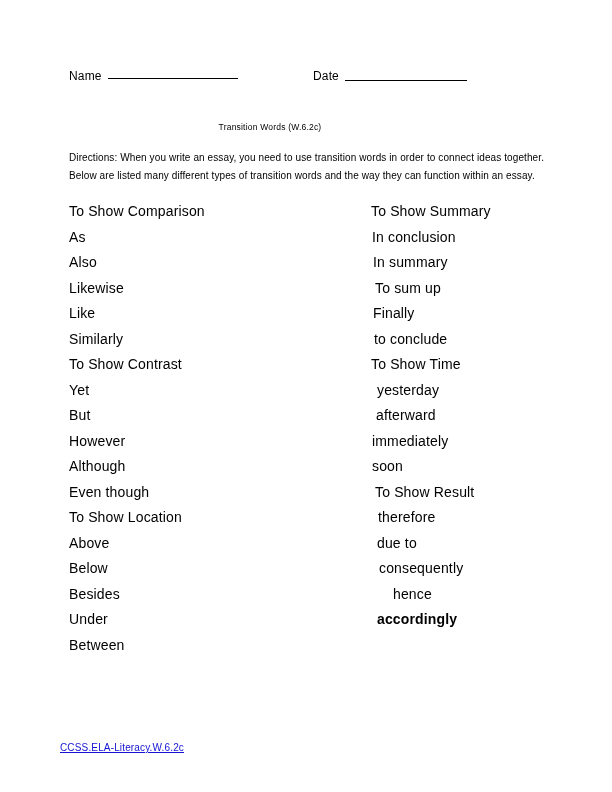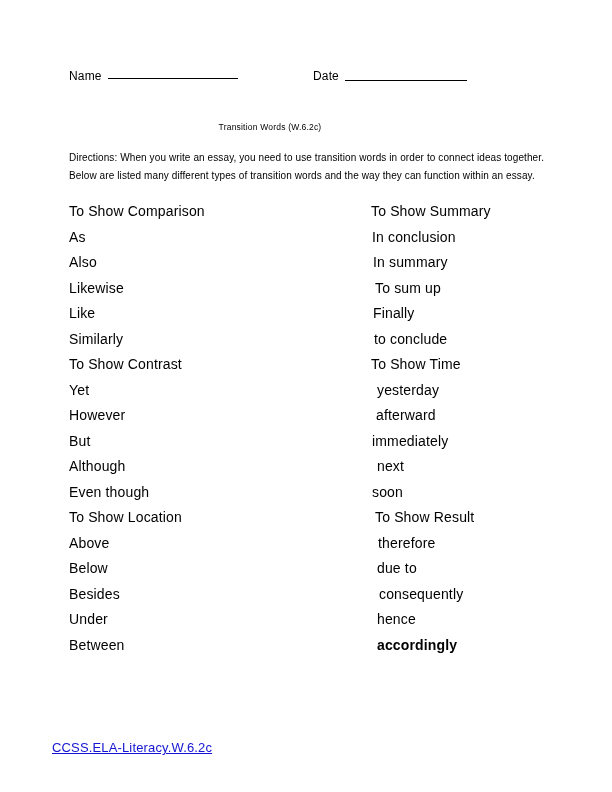--- a/index.html
+++ b/index.html
@@ -99,23 +99,23 @@
     letter-spacing: 0.15px;
     white-space: nowrap;
   }
   .entry.heading {
     font-weight: normal;
   }
 
   
   .footer-link {
     position: absolute;
-    left: 52px;
+    left: 60px;
     top: 742px;
-    font-size: 13px;
+    font-size: 10px;
     line-height: 12px;
     letter-spacing: 0.15px;
     color: #1414d2;
     text-decoration: underline;
     white-space: nowrap;
     cursor: pointer;
   }
 </style>
 </head>
 <body>
@@ -140,48 +140,47 @@
   <div class="lists">
     <div class="column col-left" id="col-left">
         <div class="entry heading">To Show Comparison</div>
         <div class="entry">As</div>
         <div class="entry">Also</div>
         <div class="entry">Likewise</div>
         <div class="entry">Like</div>
         <div class="entry">Similarly</div>
         <div class="entry heading">To Show Contrast</div>
         <div class="entry">Yet</div>
+        <div class="entry">But</div>
         <div class="entry">However</div>
-        <div class="entry">But</div>
         <div class="entry">Although</div>
         <div class="entry">Even though</div>
         <div class="entry heading">To Show Location</div>
         <div class="entry">Above</div>
         <div class="entry">Below</div>
         <div class="entry">Besides</div>
         <div class="entry">Under</div>
         <div class="entry">Between</div>
       </div>
     <div class="column col-right" id="col-right">
         <div class="entry heading">To Show Summary</div>
         <div class="entry" style="padding-left: 1px;">In conclusion</div>
         <div class="entry" style="padding-left: 2px;">In summary</div>
         <div class="entry" style="padding-left: 4px;">To sum up</div>
         <div class="entry" style="padding-left: 2px;">Finally</div>
         <div class="entry" style="padding-left: 3px;">to conclude</div>
         <div class="entry heading">To Show Time</div>
         <div class="entry" style="padding-left: 6px;">yesterday</div>
         <div class="entry" style="padding-left: 5px;">afterward</div>
         <div class="entry" style="padding-left: 1px;">immediately</div>
-        <div class="entry" style="padding-left: 6px;">next</div>
         <div class="entry" style="padding-left: 1px;">soon</div>
         <div class="entry heading" style="padding-left: 4px;">To Show Result</div>
         <div class="entry" style="padding-left: 7px;">therefore</div>
         <div class="entry" style="padding-left: 6px;">due to</div>
         <div class="entry" style="padding-left: 8px;">consequently</div>
-        <div class="entry" style="padding-left: 6px;">hence</div>
+        <div class="entry" style="padding-left: 6px; margin-left: 16px;">hence</div>
         <div class="entry" style="padding-left: 6px; font-weight: bold;">accordingly</div>
       </div>
   </div>
 
   <a class="footer-link" href="#" style="color: rgb(20, 20, 210);">CCSS.ELA-Literacy.W.6.2c</a>
 
 </div>
 
 </body></html>

